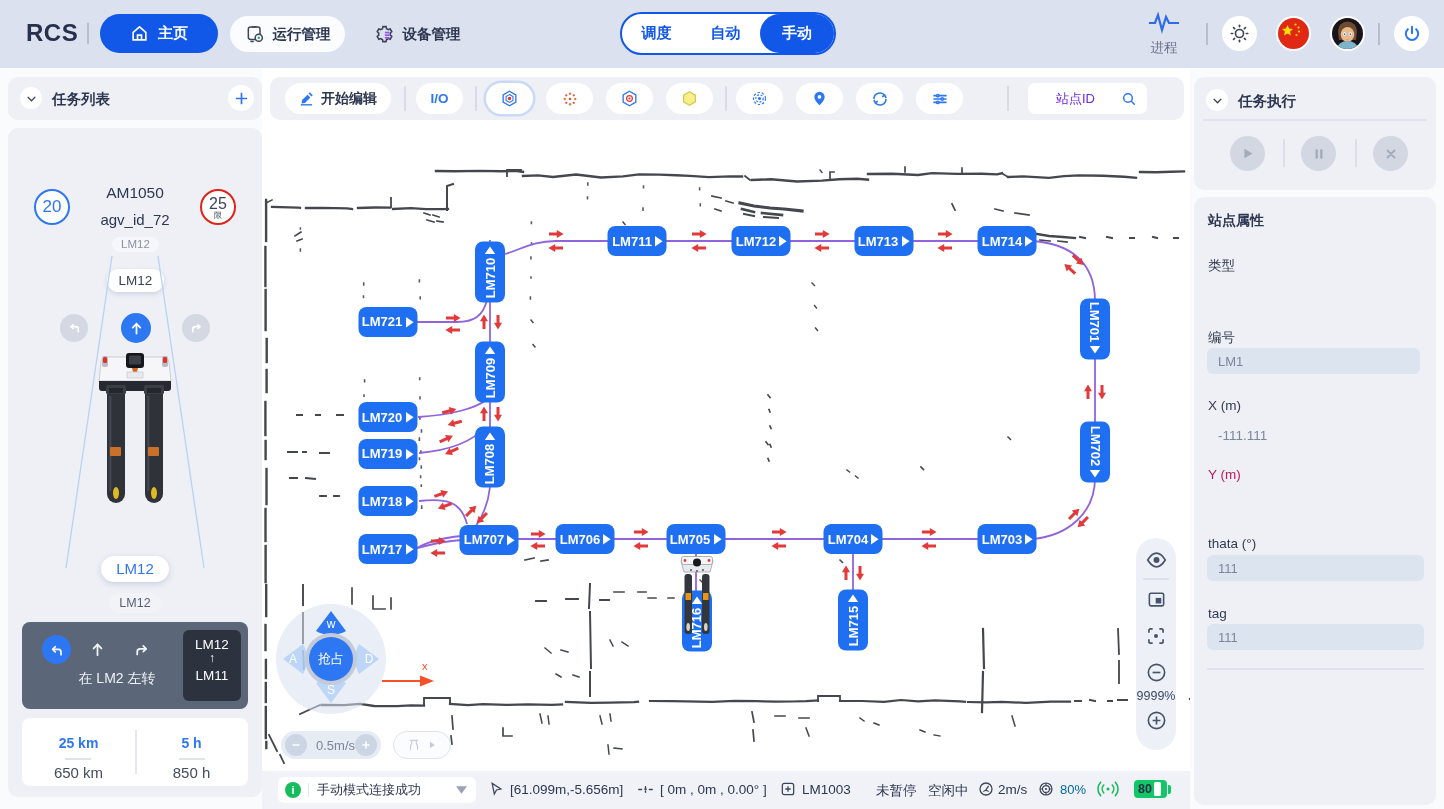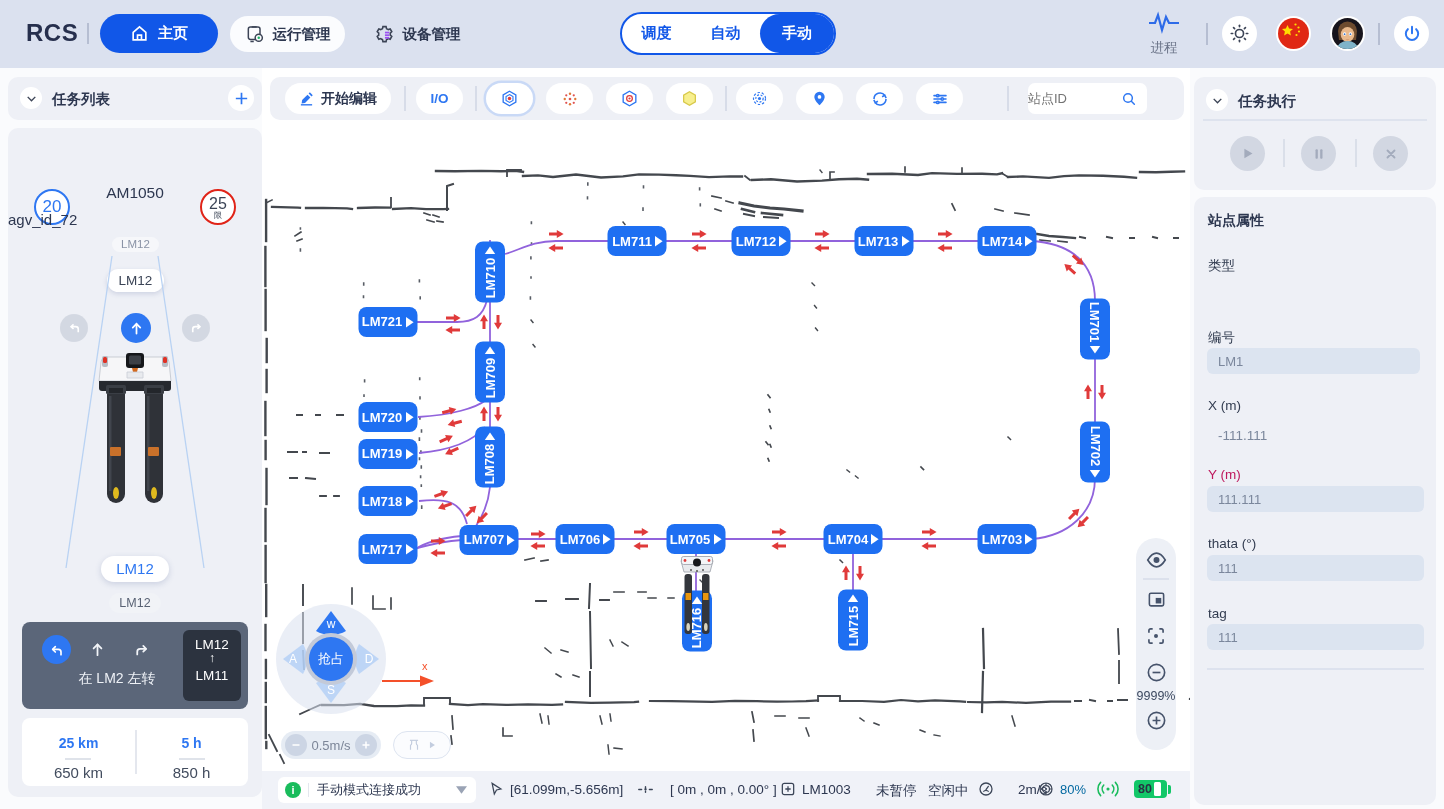--- a/index.html
+++ b/index.html
@@ -141,21 +141,21 @@
 
 <div class="abs" style="left:26px;top:61px;width:36px;height:36px;border:2px solid #2e77f2;border-radius:50%;background:#fff;display:flex;align-items:center;justify-content:center;color:#2e77f2;font-size:17px;font-weight:500">20</div>
 
 <div class="abs" style="left:192px;top:61px;width:36px;height:36px;border:2px solid #e02418;border-radius:50%;background:#fff;display:flex;flex-direction:column;align-items:center;justify-content:center;color:#3b4456">
 <div style="font-size:16px;line-height:14px;margin-top:2px">25</div>
         <div style="font-size:8px;line-height:9px">限</div>
       </div>
 
 <div class="abs" style="left:0;top:56px;width:254px;text-align:center;font-size:15.5px;color:#2d3750">AM1050</div>
 
-<div class="abs" style="left:0;top:83px;width:254px;font-size:15px;color:#2d3750">agv_id_72</div>
+<div class="abs" style="left:0;top:83px;width:254px;text-align:center;font-size:15px;color:#2d3750">agv_id_72</div>
 
 <div class="abs" style="left:104px;top:109px;width:47px;height:15px;background:#f6f7fa;border-radius:8px;text-align:center;font-size:11.5px;color:#8a93a6;line-height:15px">LM12</div>
 
 <div class="abs" style="left:99px;top:141px;width:57px;height:23px;background:#fff;border-radius:12px;box-shadow:0 2px 5px rgba(60,80,140,.18);text-align:center;font-size:13.5px;color:#3b4456;line-height:23px">LM12</div>
 
 <svg class="abs" style="left:0;top:124px" width="254" height="320" fill="none">
         <path d="M104,4 L58,316" stroke="#b9d2f3" stroke-width="1.3"></path>
         <path d="M150,4 L196,316" stroke="#b9d2f3" stroke-width="1.3"></path>
       </svg>
 
@@ -652,21 +652,21 @@
           <path d="M4 12 h16"></path>
           <path d="M4 16.5 h16"></path>
           <circle cx="9" cy="7.5" r="1.6" fill="#eef0f6"></circle>
           <circle cx="15" cy="12" r="1.6" fill="#eef0f6"></circle>
           <circle cx="9" cy="16.5" r="1.6" fill="#eef0f6"></circle>
         </svg>
       </div>
 <div class="abs" style="left:737px;top:9px;width:1.5px;height:25px;background:#d7dce8"></div>
 
 <div class="abs" style="left:758px;top:6px;width:119px;height:31px;background:#fff;border-radius:7px;display:flex;align-items:center">
-<span style="margin-left:0;font-size:13px;color:#737373">站点ID</span>
+<span style="margin-left:28px;font-size:13px;color:#6d28d9">站点ID</span>
 <svg style="margin-left:auto;margin-right:10px" width="16" height="16" viewBox="0 0 24 24" fill="none" stroke="#2e77f2" stroke-width="2.2">
           <circle cx="10.5" cy="10.5" r="6.5"></circle>
           <path d="M15.5 15.5 L20 20" stroke-linecap="round"></path>
         </svg>
       </div>
 </div>
 
 <div class="abs" style="left:276px;top:604px;width:110px;height:110px;border-radius:50%;background:rgba(216,224,238,.55)"></div>
 
 <svg class="abs" style="left:313px;top:609px" width="36" height="26" viewBox="0 0 36 26">
@@ -698,21 +698,21 @@
       <path d="M40 15.5 L54 21 40 26.5 z" fill="#f4502a"></path>
       <text x="42" y="10" font-size="11" fill="#f4502a" font-family="'Liberation Sans',sans-serif">x</text>
     </svg>
 
 <div class="abs" style="left:281px;top:731px;width:100px;height:28px;background:rgba(222,229,240,.75);border-radius:14px;display:flex;align-items:center">
 <div style="margin-left:4px;width:22px;height:22px;border-radius:50%;background:#ccd5e4;display:flex;align-items:center;justify-content:center">
         <svg width="12" height="12" viewBox="0 0 24 24" stroke="#fff" stroke-width="3" fill="none">
           <path d="M5 12 h14"></path>
         </svg>
       </div>
-<span style="flex:1;text-align:center;font-size:13px;color:#7c8698">0.5m/s</span>
+<span style="flex:1;text-align:right;font-size:13px;color:#7c8698">0.5m/s</span>
 <div style="margin-right:4px;width:22px;height:22px;border-radius:50%;background:#ccd5e4;display:flex;align-items:center;justify-content:center">
         <svg width="12" height="12" viewBox="0 0 24 24" stroke="#fff" stroke-width="3" fill="none">
           <path d="M5 12 h14 M12 5 v14"></path>
         </svg>
       </div>
 </div>
 
 <div class="abs" style="left:393px;top:731px;width:58px;height:28px;border:1.5px solid #dde4f0;border-radius:14px;background:rgba(248,250,253,.6);display:flex;align-items:center;justify-content:center;gap:6px">
 <svg width="14" height="14" viewBox="0 0 24 24" fill="none" stroke="#c3cddf" stroke-width="2">
         <path d="M5 4 h14"></path>
@@ -764,41 +764,41 @@
       </svg>
 </div>
 
 <div class="abs" style="left:489px;top:781px;display:flex;align-items:center;gap:6px">
 <svg width="15" height="16" viewBox="0 0 24 24" fill="none" stroke="#3b4557" stroke-width="2">
         <path d="M5 3 L19 12 12 13.5 8.5 20 z"></path>
       </svg>
 <span style="font-size:13.5px;color:#2d3750">[61.099m,-5.656m]</span>
     </div>
 
-<div class="abs" style="left:637px;top:781px;display:flex;align-items:center;gap:16px">
+<div class="abs" style="left:637px;top:781px;display:flex;align-items:center;gap:6px">
 <svg width="17" height="17" viewBox="0 0 24 24" fill="none" stroke="#3b4557" stroke-width="2" stroke-linecap="round">
         <path d="M2.5 12 h4 M17.5 12 h4 M12 8 v8" stroke-dasharray="4 2.6"></path>
         <circle cx="12" cy="12" r="1.6" fill="#3b4557" stroke="none"></circle>
       </svg>
 <span style="font-size:13.5px;color:#2d3750">[ 0m , 0m , 0.00° ]</span>
     </div>
 
 <div class="abs" style="left:780px;top:781px;display:flex;align-items:center;gap:6px">
 <svg width="16" height="16" viewBox="0 0 24 24" fill="none" stroke="#3b4557" stroke-width="1.9">
         <rect x="3.5" y="3.5" width="17" height="17" rx="3"></rect>
         <path d="M8 12 h8 M12 8 v8"></path>
       </svg>
 <span style="font-size:13.5px;color:#2d3750">LM1003</span>
     </div>
 
 <div class="abs" style="left:876px;top:782px;font-size:13.5px;color:#2d3750">未暂停</div>
 
 <div class="abs" style="left:928px;top:782px;font-size:13.5px;color:#2d3750">空闲中</div>
 
-<div class="abs" style="left:978px;top:781px;display:flex;align-items:center;gap:24px">
+<div class="abs" style="left:978px;top:781px;display:flex;align-items:center;gap:4px">
 <svg width="16" height="16" viewBox="0 0 24 24" fill="none" stroke="#3b4557" stroke-width="1.9">
         <circle cx="12" cy="12" r="9"></circle>
         <path d="M12 13 l3.5-5" stroke-linecap="round"></path>
         <path d="M8 16 a5.6 5.6 0 0 1 8 0" stroke-width="1.6"></path>
       </svg>
 <span style="font-size:13.5px;color:#2d3750">2m/s</span>
     </div>
 
 <div class="abs" style="left:1038px;top:781px;display:flex;align-items:center;gap:6px">
 <svg width="16" height="16" viewBox="0 0 24 24" fill="none" stroke="#3b4557" stroke-width="1.8">
@@ -856,21 +856,20 @@
 
 <div class="abs" style="left:14px;top:60px;font-size:13.5px;color:#323c50">类型</div>
 
 <div class="abs" style="left:14px;top:132px;font-size:13.5px;color:#323c50">编号</div>
 <div class="abs" style="left:13px;top:151px;width:213px;height:26px;background:#dce4f0;border-radius:6px;line-height:26px"><span style="margin-left:11px;font-size:13px;color:#7b879c">LM1</span></div>
 
 <div class="abs" style="left:14px;top:201px;font-size:13.5px;color:#323c50">X (m)</div>
 <div class="abs" style="left:24px;top:231px;font-size:13.5px;color:#7b879c">-111.111</div>
 
 <div class="abs" style="left:14px;top:270px;font-size:13.5px;color:#be185d">Y (m)</div>
-<div class="abs" style="left:13px;top:289px;width:217px;height:26px;background:#dce4f0;border-radius:6px;line-height:26px"><span style="margin-left:11px;font-size:13px;color:#7b879c">111.111</span></div>
 
 <div class="abs" style="left:14px;top:339px;font-size:13.5px;color:#323c50">thata (°)</div>
 <div class="abs" style="left:13px;top:358px;width:217px;height:26px;background:#dce4f0;border-radius:6px;line-height:26px"><span style="margin-left:11px;font-size:13px;color:#7b879c">111</span></div>
 
 <div class="abs" style="left:14px;top:409px;font-size:13.5px;color:#323c50">tag</div>
 <div class="abs" style="left:13px;top:427px;width:217px;height:26px;background:#dce4f0;border-radius:6px;line-height:26px"><span style="margin-left:11px;font-size:13px;color:#7b879c">111</span></div>
 <div class="abs" style="left:13px;top:471px;width:217px;height:1.5px;background:#dde2ee"></div>
 </div>
 
 </div>

